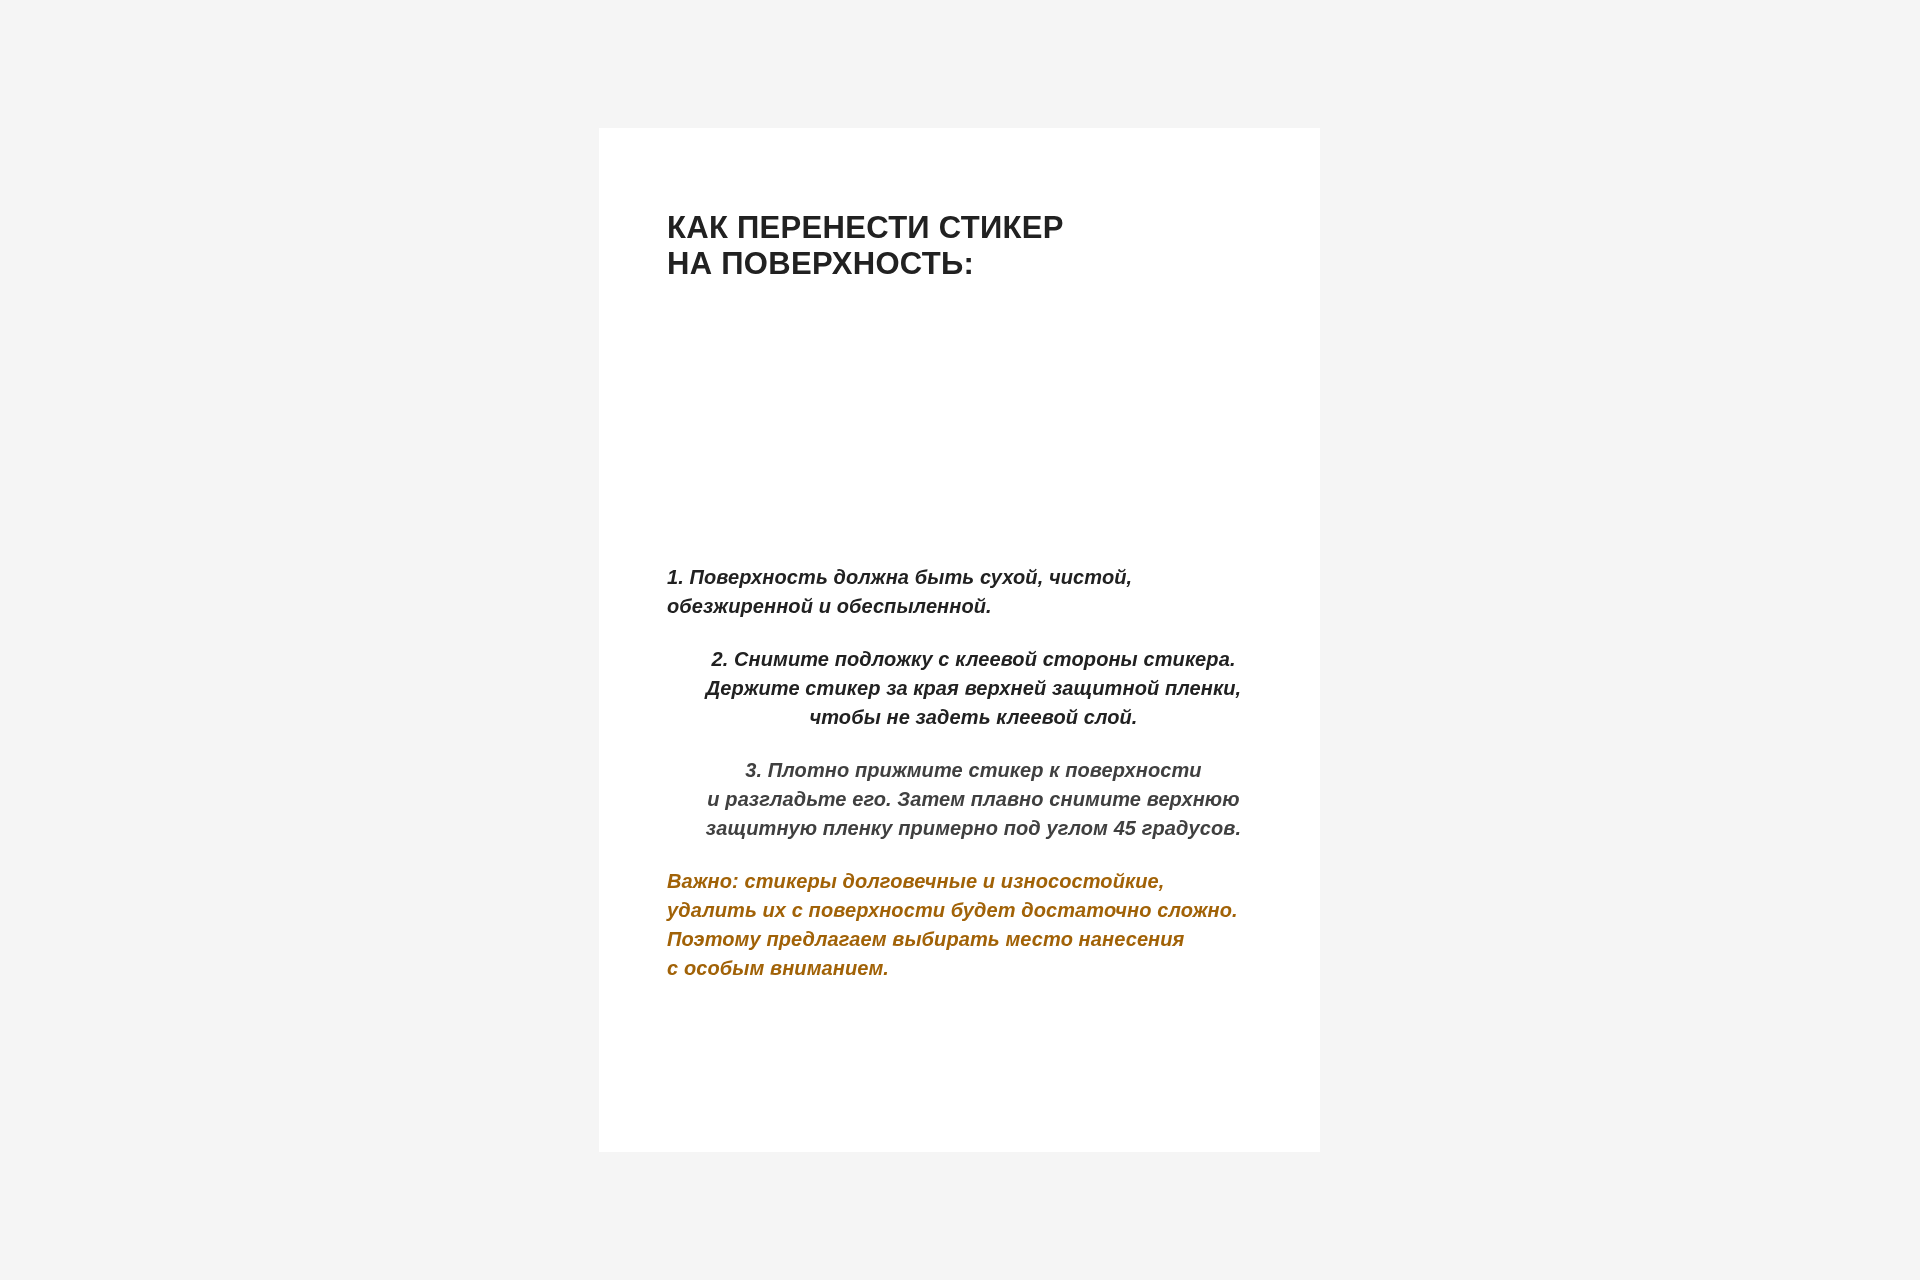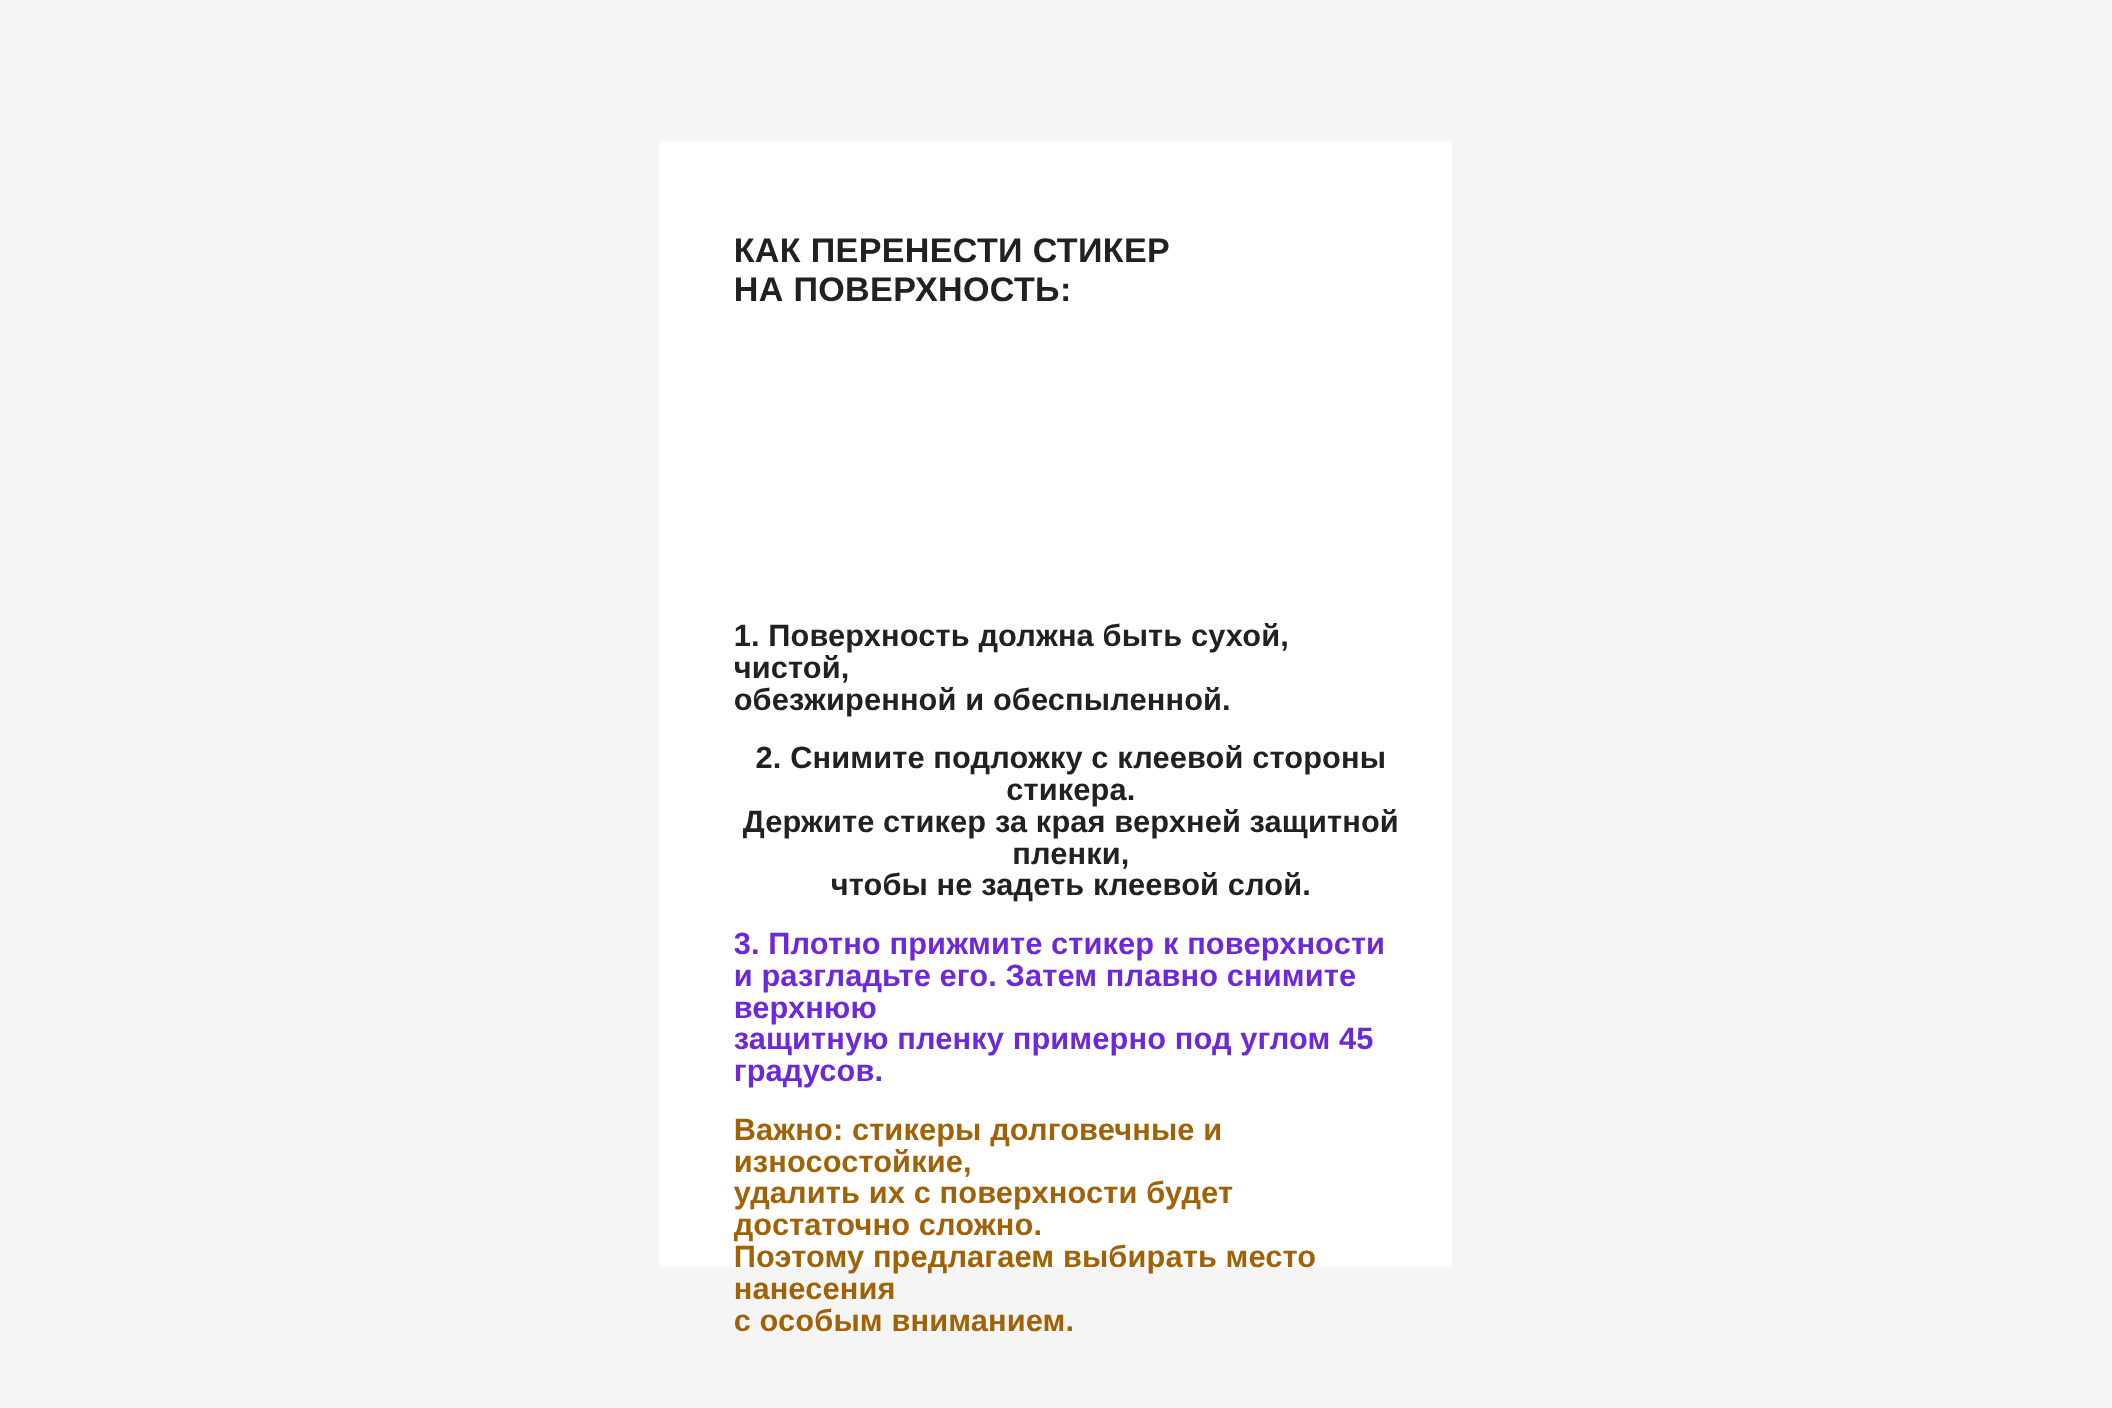--- a/index.html
+++ b/index.html
@@ -37,46 +37,47 @@
     letter-spacing: 0.3px;
     color: #212121;
     white-space: pre-line;
     text-transform: uppercase;
   }
   .steps {
     margin-top: 281px;
   }
   .step, .note {
     margin: 0 0 24px 0;
-    font-size: 28px;
+    font-size: 20px;
     line-height: 29px;
     font-weight: 700;
     letter-spacing: 0.1px;
     color: #212121;
     white-space: pre-line;
+    font-style: italic;
   }
   .note {
     margin-bottom: 0;
   }
 </style>
 </head>
 <body style="background: rgb(245, 245, 245);">
 
 <div class="stage">
   <div class="card" style="background: rgb(255, 255, 255);">
     <h1 class="card-title" style="color: rgb(33, 33, 33);">КАК ПЕРЕНЕСТИ СТИКЕР
 НА ПОВЕРХНОСТЬ:</h1>
 
     <div class="steps">
       <p class="step" style="color: rgb(33, 33, 33);">1. Поверхность должна быть сухой, чистой,
 обезжиренной и обеспыленной.</p>
       <p class="step" style="color: rgb(33, 33, 33); text-align: center;">2. Снимите подложку с клеевой стороны стикера.
 Держите стикер за края верхней защитной пленки,
 чтобы не задеть клеевой слой.</p>
-      <p class="step" style="color: #6d28d9;">3. Плотно прижмите стикер к поверхности
+      <p class="step" style="color: #404040; text-align: center;">3. Плотно прижмите стикер к поверхности
 и разгладьте его. Затем плавно снимите верхнюю
 защитную пленку примерно под углом 45 градусов.</p>
       <p class="note" style="color: #a16207;">Важно: стикеры долговечные и износостойкие,
 удалить их с поверхности будет достаточно сложно.
 Поэтому предлагаем выбирать место нанесения
 с особым вниманием.</p>
     </div>
   </div>
 </div>
 

